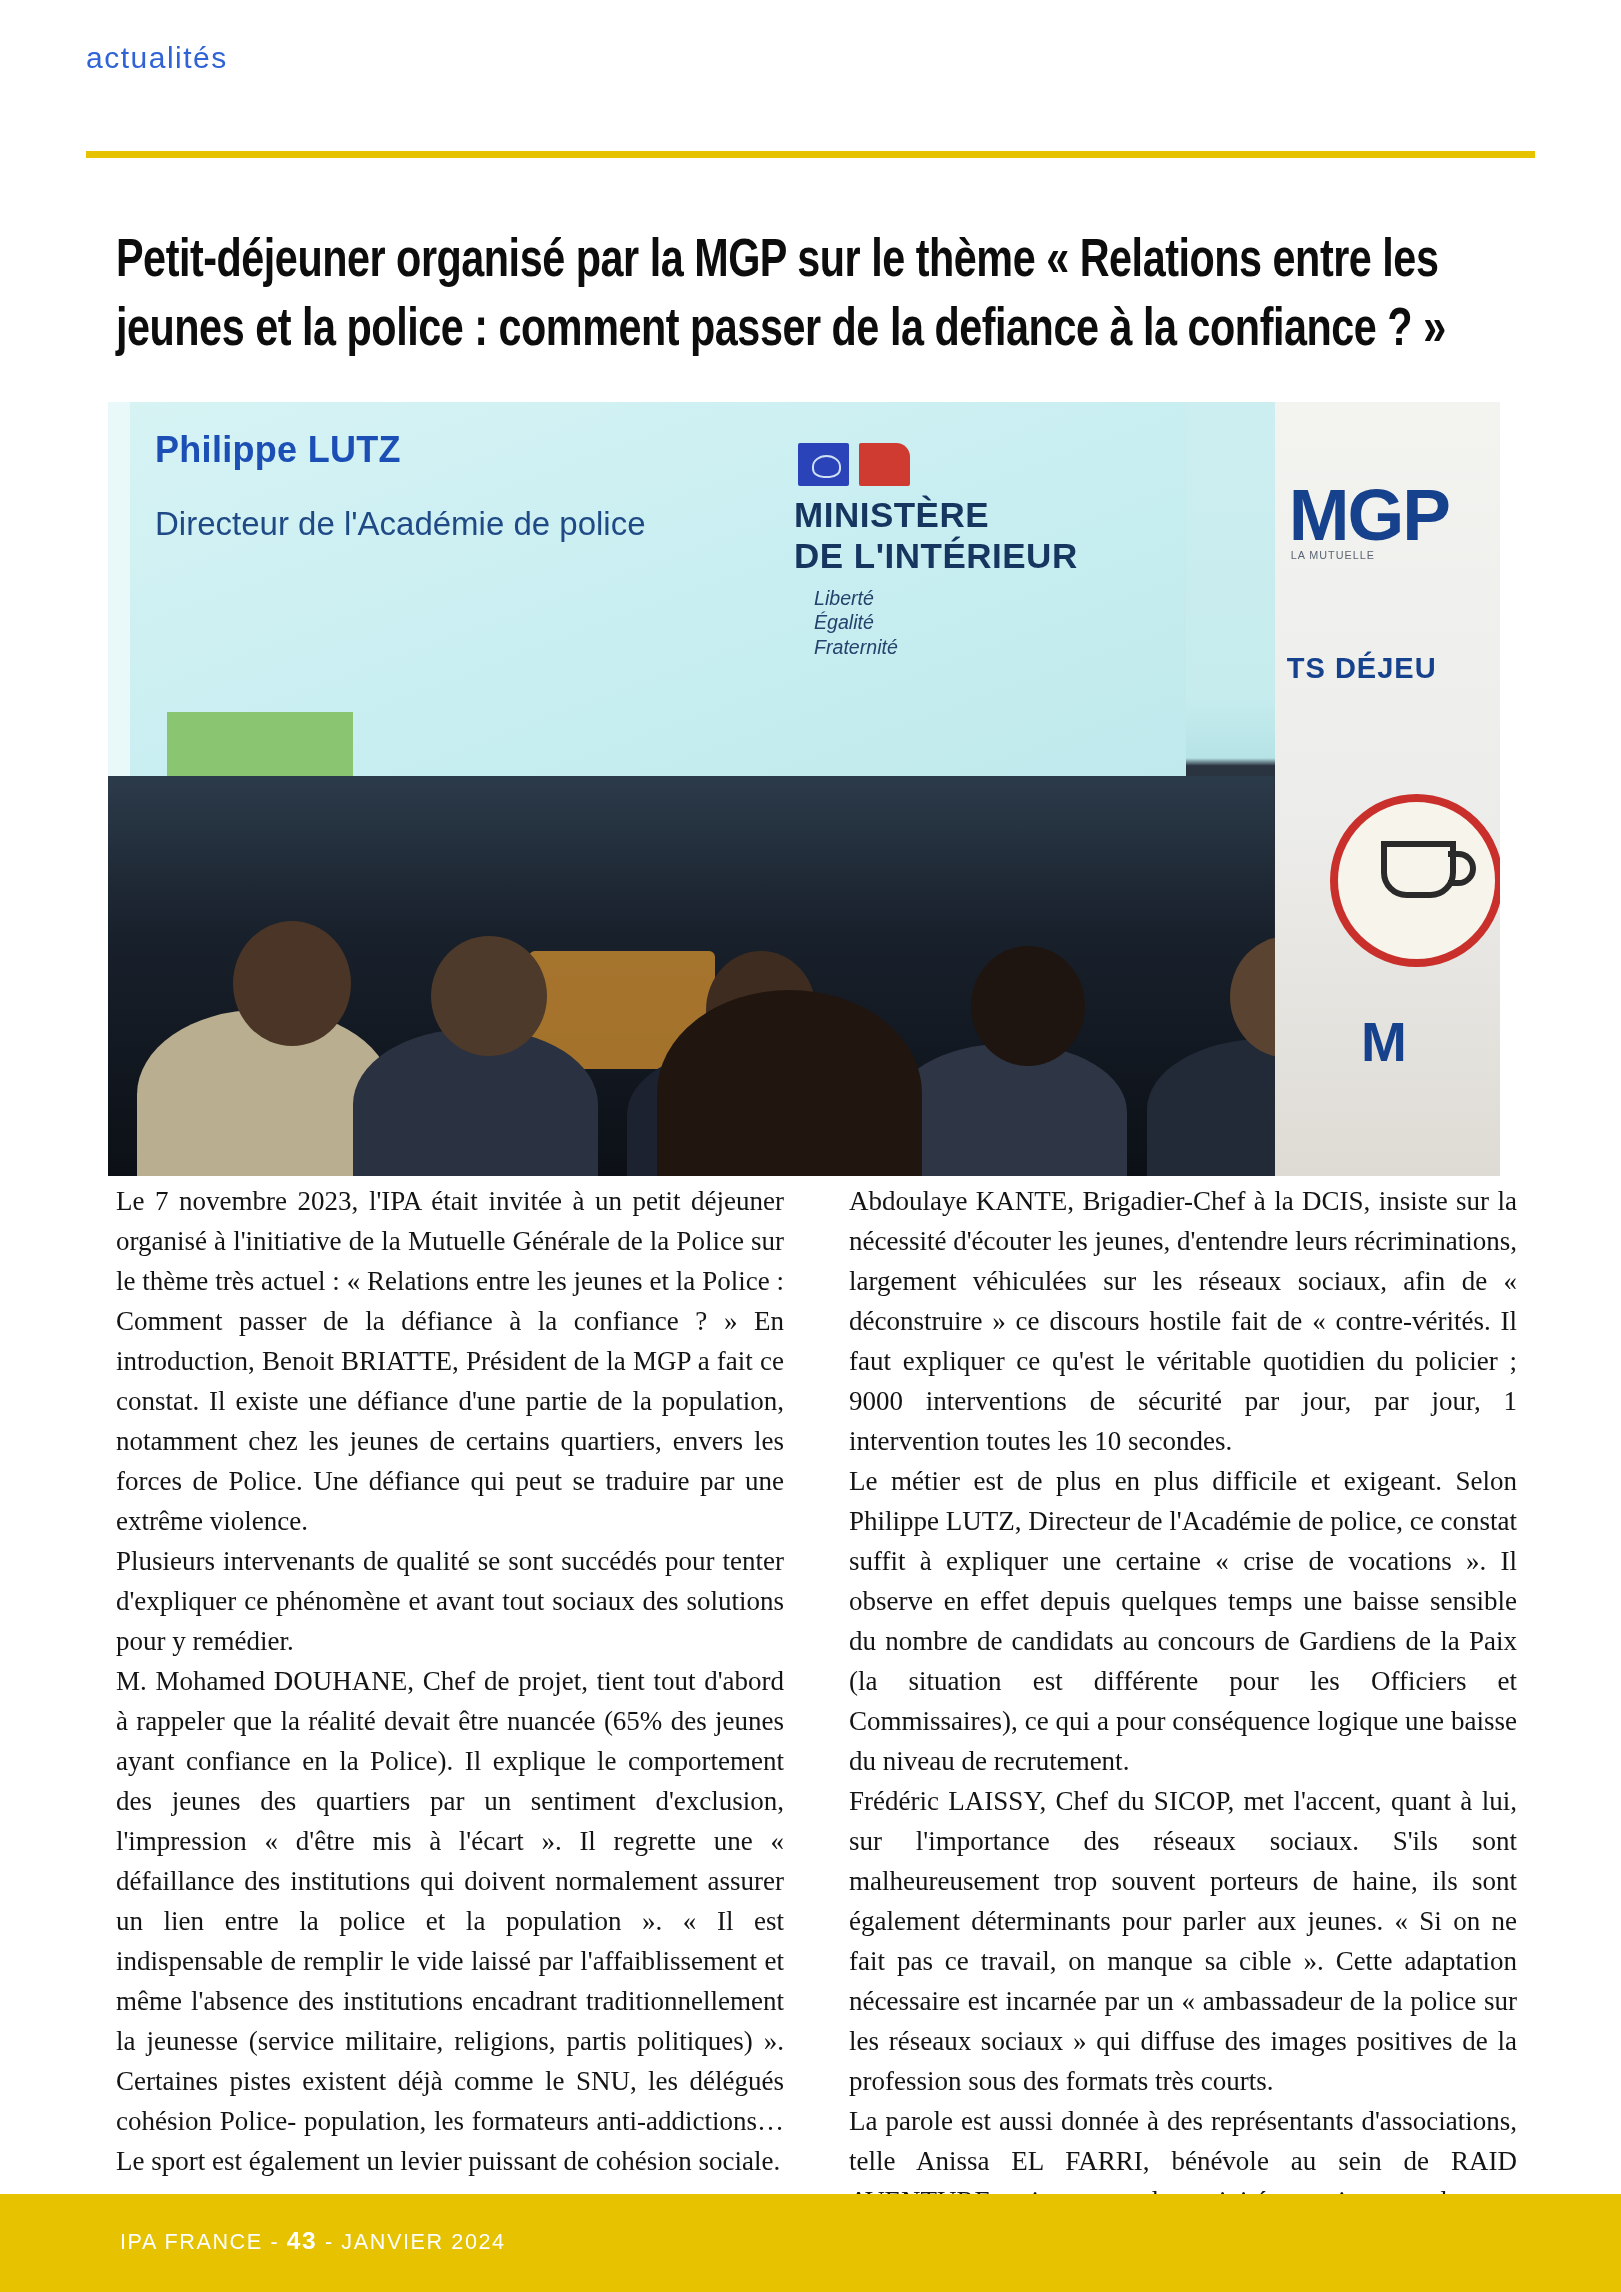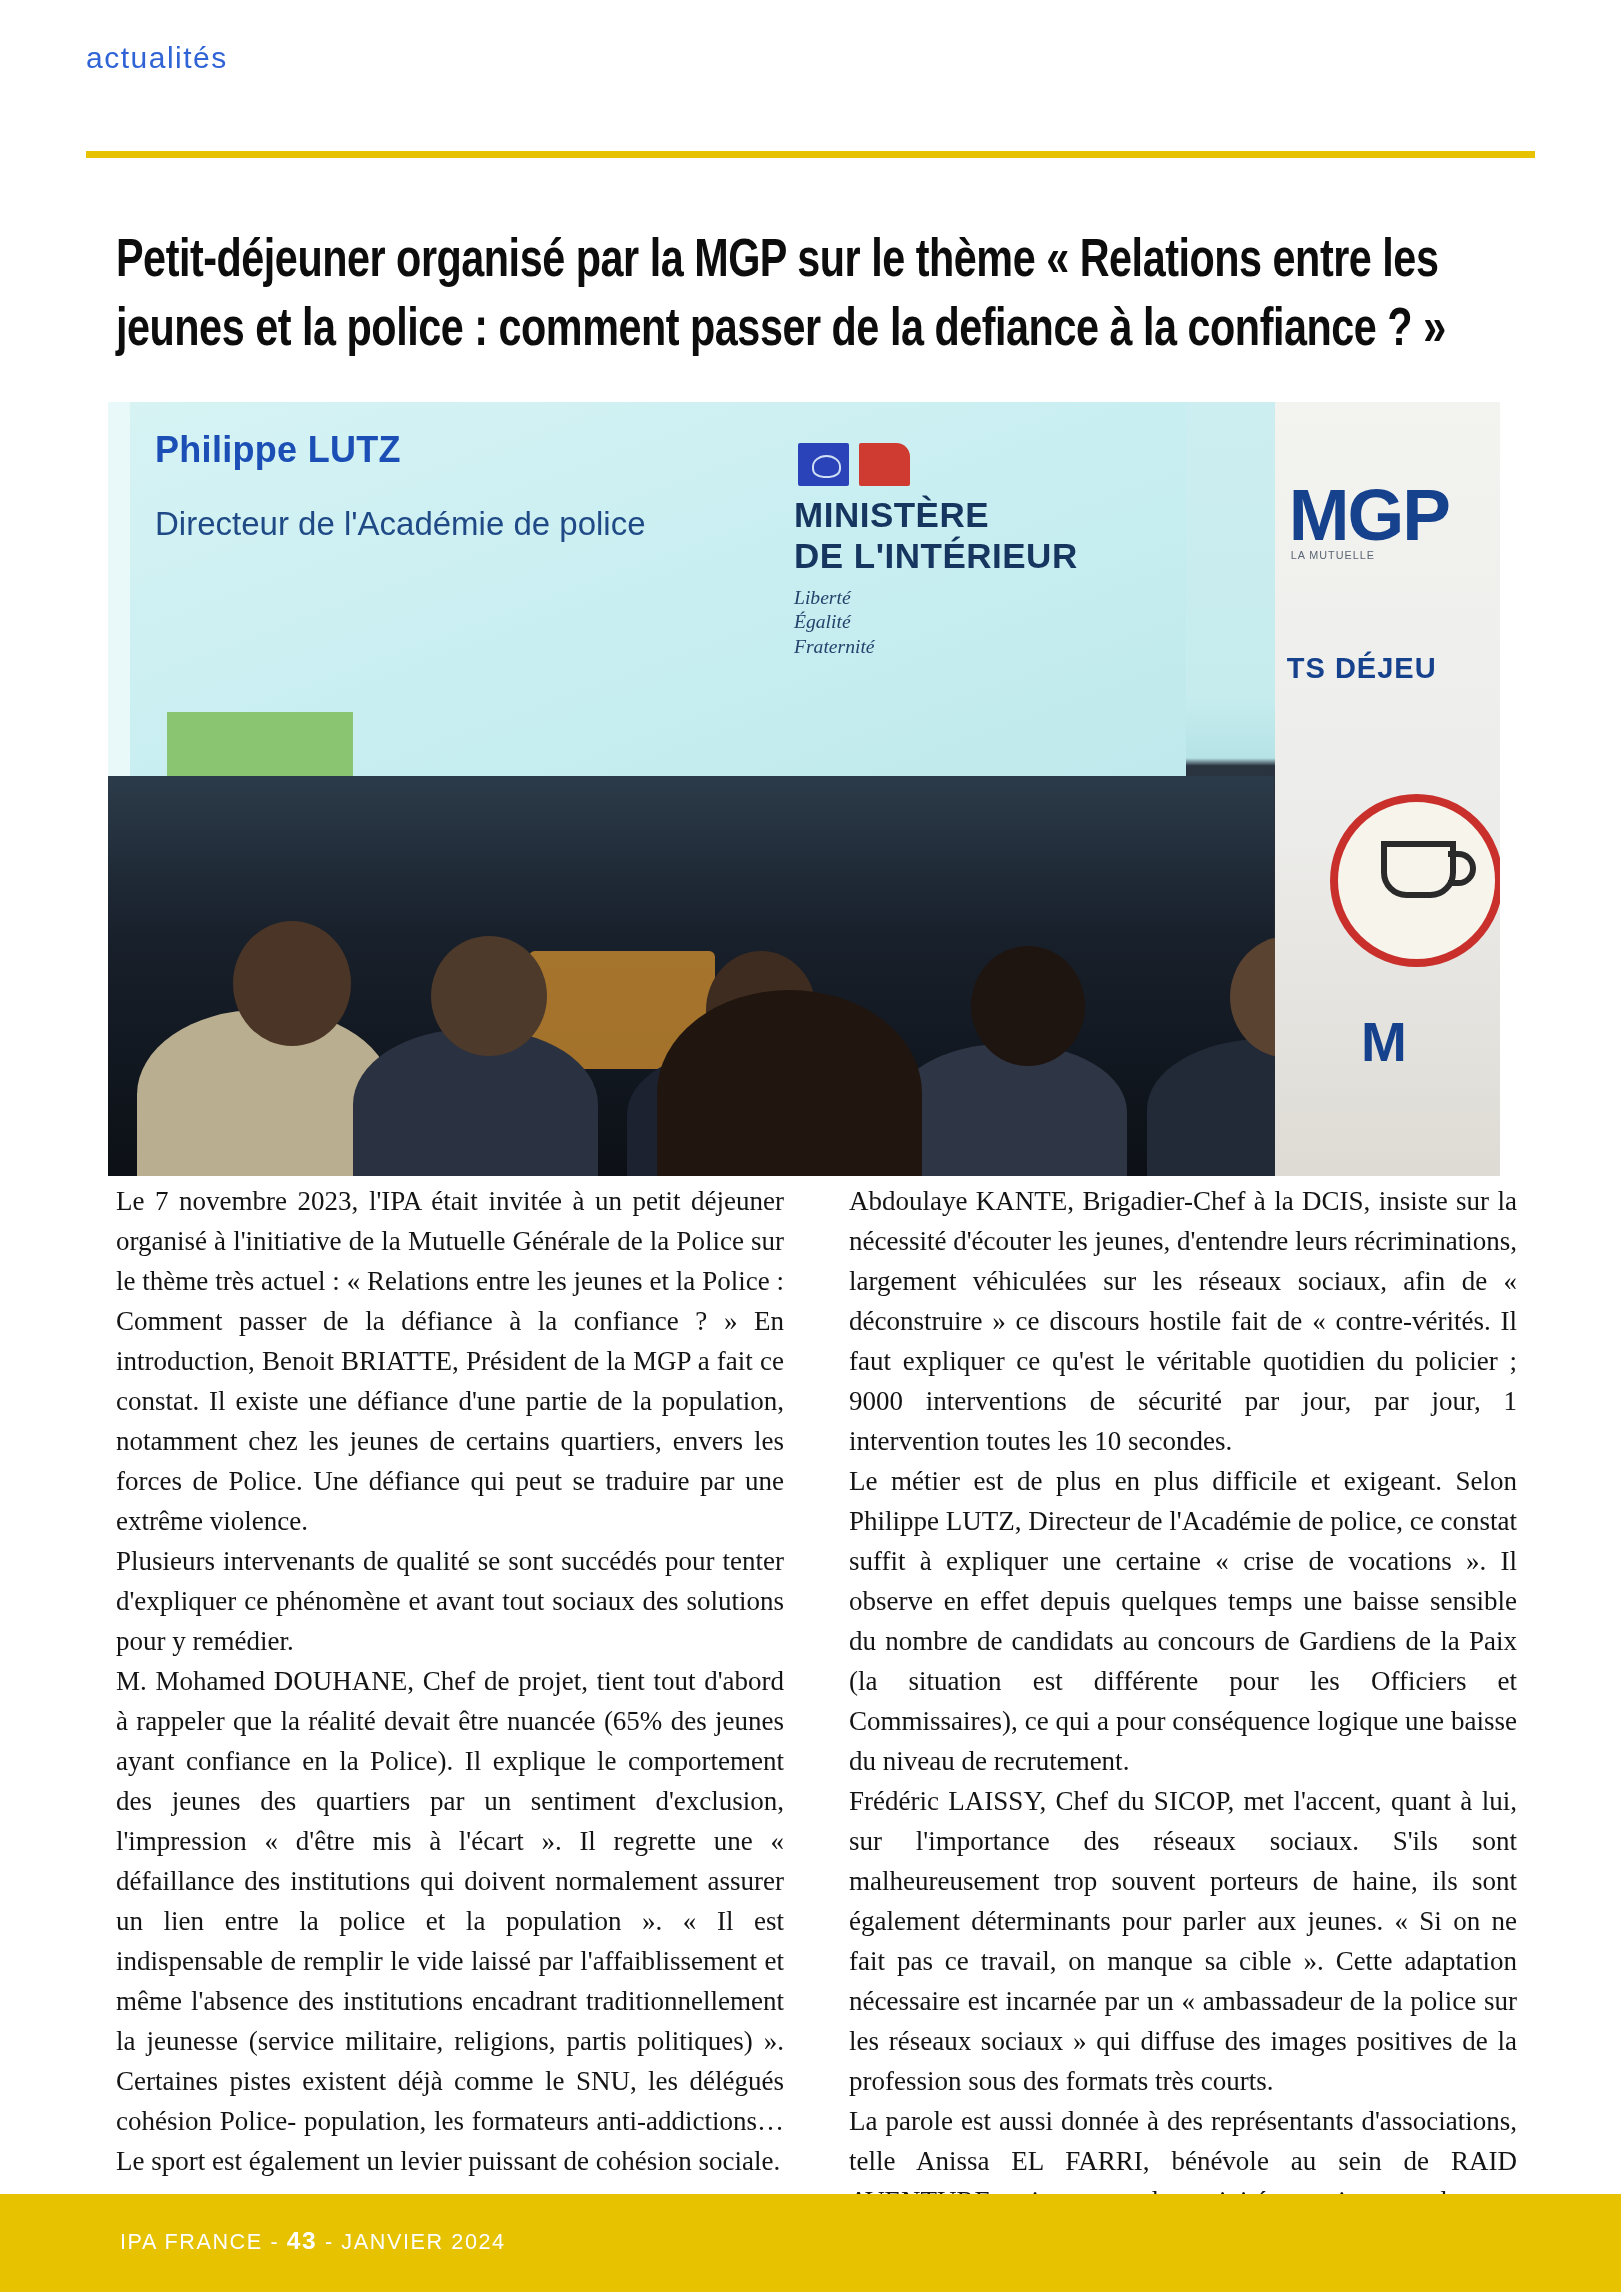--- a/index.html
+++ b/index.html
@@ -143,22 +143,22 @@
   .min-line1, .min-line2 {
     font-family: "Liberation Sans", sans-serif;
     font-weight: 700;
     font-size: 35px;
     letter-spacing: 0.5px;
     color: #16355f;
     line-height: 41px;
   }
   .min-devise {
     margin-top: 9.8px;
-    margin-left: 0;
-    font-family: Liberation Serif, serif;
+    margin-left: 20px;
+    font-family: Liberation Sans, sans-serif;
     font-style: italic;
     font-size: 19.6px;
     line-height: 24.5px;
     color: #24426b;
   }
   .photo-banner {
     position: absolute;
     right: 0px;
     top: 0px;
     width: 225px;

